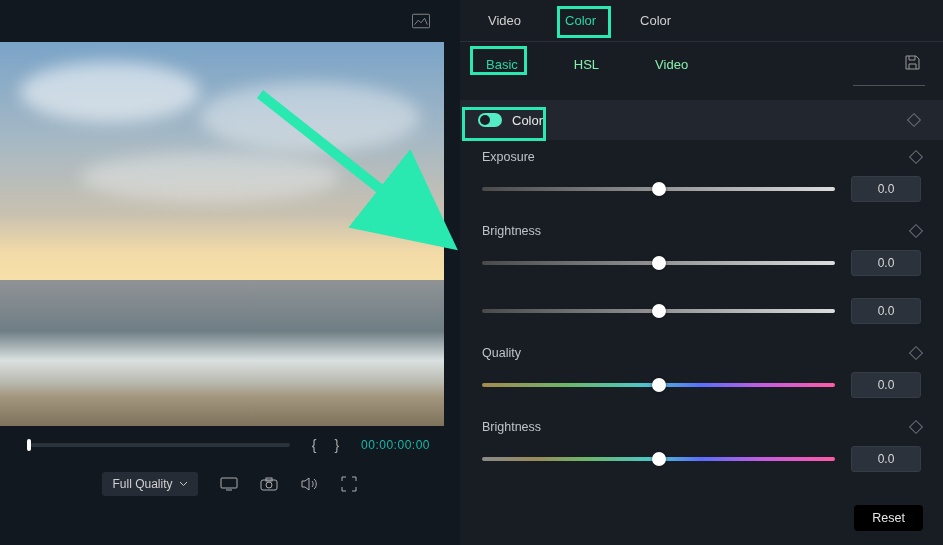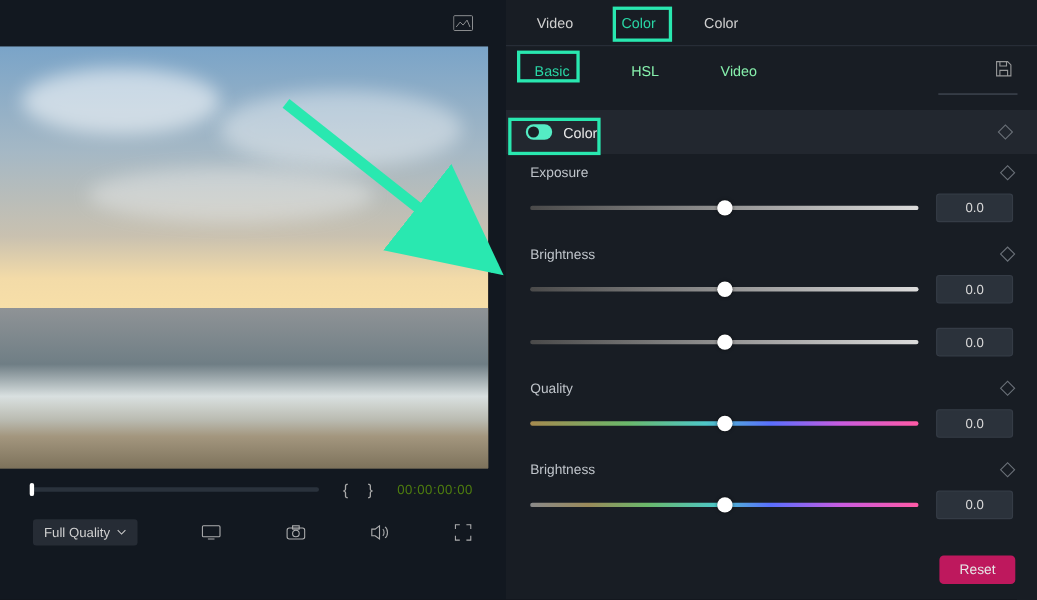--- a/index.html
+++ b/index.html
@@ -10,22 +10,22 @@
 .preview-header { height:42px; display:flex; justify-content:flex-end; align-items:center; padding-right:30px; }
 .preview-header svg { opacity:0.8; }
 .preview { width:444px; height:384px; background:#000; position:relative; overflow:hidden; }
 .sky { position:absolute; inset:0; background:linear-gradient(180deg,#7aa4c8 0%,#a5b8c5 25%,#c9c1b0 45%,#f3dba8 55%,#f7dfa8 62%,#e6d9bb 65%); }
 .sea { position:absolute; left:0; right:0; top:62%; bottom:0; background:linear-gradient(180deg,#8f9396 0%,#6f7e85 35%,#d9e0e0 55%,#cfd4d0 60%,#b9bab0 70%,#a3967e 80%,#7d725b 100%); }
 .cloud { position:absolute; border-radius:50%; filter:blur(8px); background:rgba(255,255,255,0.55); }
 .timeline-row { height:38px; display:flex; align-items:center; padding:0 30px; }
 .scrubber { flex:1; height:4px; background:#2a323c; border-radius:2px; position:relative; }
 .scrub-thumb { position:absolute; left:-3px; top:-4px; width:4px; height:12px; background:#fff; border-radius:2px; }
 .brackets { display:flex; gap:18px; margin:0 22px; font-size:14px; color:#aaa; }
-.timecode { font-size:12px; letter-spacing:0.5px; color:#4d7c0f; }
-.controls-row { height:40px; display:flex; align-items:center; justify-content:space-between; gap:22px; padding:0 30px; }
+.timecode { font-size:12px; letter-spacing:0.5px; color:#14b8a6; }
+.controls-row { height:40px; display:flex; align-items:center; justify-content:center; gap:22px; padding:0 30px; }
 .quality-btn { background:#262c35; border:none; color:#d0d0d0; padding:5px 10px; border-radius:3px; font-size:12px; display:flex; align-items:center; gap:6px; cursor:pointer; }
 .ctrl-icon { width:18px; height:18px; opacity:0.85; cursor:pointer; display:flex; align-items:center; justify-content:center; }
 
 .right-pane { flex:1; background:#181d24; display:flex; flex-direction:column; position:relative; }
 .top-tabs { height:42px; display:flex; align-items:center; gap:28px; padding:0 20px; border-bottom:1px solid #2a303a; }
 .top-tab { padding:4px 8px; color:#d0d0d0; cursor:pointer; }
 .top-tab.active { color:#29d6a5; }
 .sub-tabs { height:44px; display:flex; align-items:center; gap:44px; padding:0 20px; position:relative; }
 .sub-tab { padding:2px 6px; color:#86efac; cursor:pointer; }
 .sub-tab.active { color:#29d6a5; }
@@ -44,21 +44,21 @@
 .param-name { font-size:12.5px; color:#bfc4ca; }
 .param-row { display:flex; align-items:center; gap:16px; }
 .slider-wrap { flex:1; position:relative; }
 .track { height:4px; border-radius:2px; position:relative; }
 .track.grey { background:linear-gradient(90deg,#4a4a4a,#dcdcdc); }
 .track.vib { background:linear-gradient(90deg,#a68a4f 0%,#6bb86b 25%,#4ec7c7 45%,#5a6fff 62%,#c95ce0 80%,#ff5aa5 100%); }
 .track.sat { background:linear-gradient(90deg,#8a8a8a 0%,#9a8a5a 15%,#6bb86b 30%,#4ec7c7 48%,#5a6fff 62%,#c95ce0 80%,#ff5aa5 100%); }
 .thumb { position:absolute; top:50%; left:50%; width:14px; height:14px; background:#fff; border-radius:50%; transform:translate(-50%,-50%); box-shadow:0 0 3px rgba(0,0,0,0.6); cursor:pointer; }
 .value-box { width:70px; height:26px; background:#2b323b; border:1px solid #353c46; border-radius:3px; display:flex; align-items:center; justify-content:center; font-size:12px; color:#d8d8d8; }
 
-.reset-btn { position:absolute; right:20px; bottom:14px; background:#be185d; border:none; color:#e6e6e6; padding:6px 18px; border-radius:4px; font-size:12.5px; cursor:pointer; }
+.reset-btn { position:absolute; right:20px; bottom:14px; background:#000000; border:none; color:#e6e6e6; padding:6px 18px; border-radius:4px; font-size:12.5px; cursor:pointer; }
 
 .highlight { position:absolute; border:3px solid #29e8b0; pointer-events:none; }
 
 .hl-color-tab { left:557px; top:6px; width:54px; height:32px; }
 .hl-basic { left:470px; top:46px; width:57px; height:29px; }
 .hl-toggle { left:462px; top:107px; width:84px; height:34px; }
 
 svg.arrow { position:absolute; left:200px; top:84px; }
 </style>
 </head>

